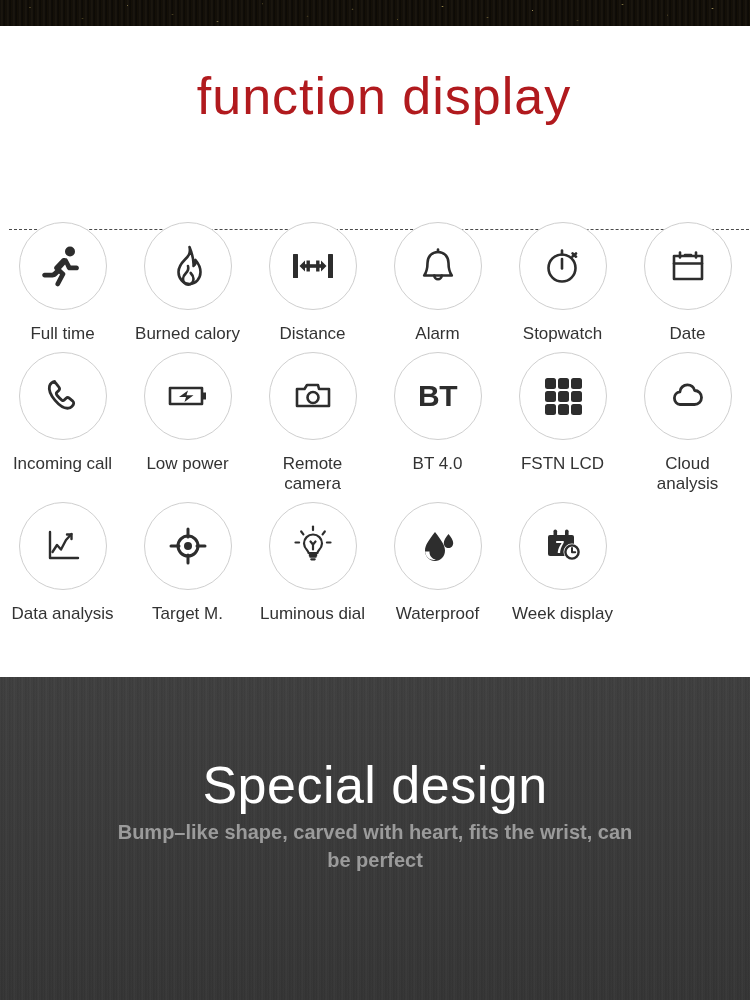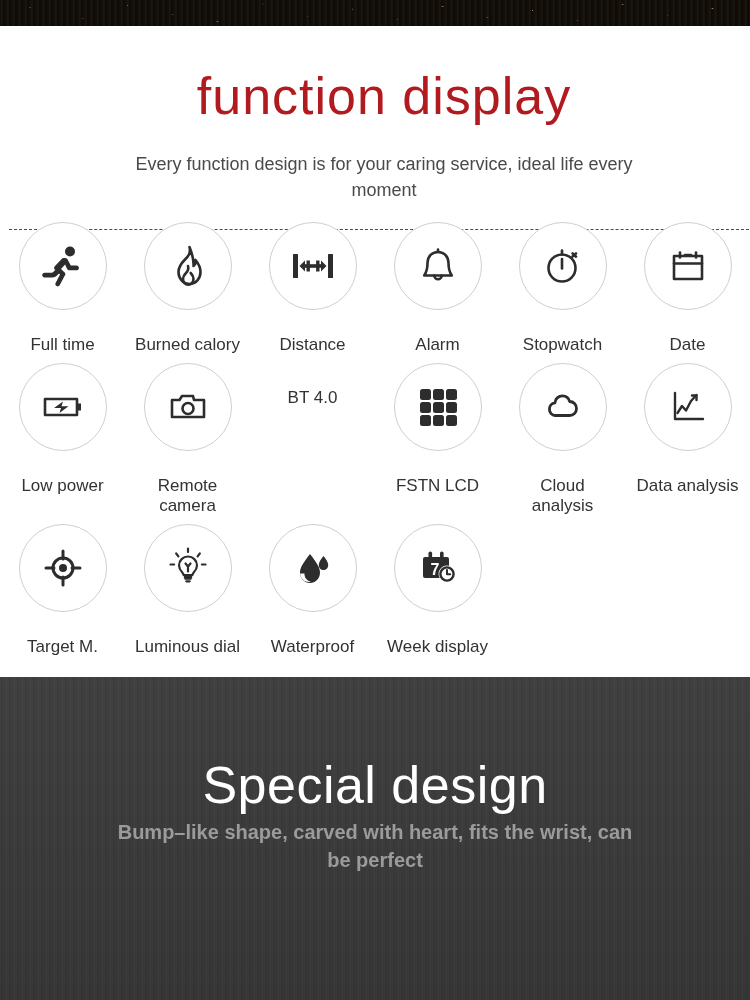--- a/index.html
+++ b/index.html
@@ -67,21 +67,21 @@
   }
   .feature .circle{
     width:88px;height:88px;border-radius:50%;
     border:1px solid #cfcfcf;
     display:flex;align-items:center;justify-content:center;
     background:#fff;
     box-sizing:border-box;
   }
   .feature .circle svg{display:block;}
   .feature .label{
-    margin-top:25px;
+    margin-top:14px;
     font-size:17px;color:#333333;font-weight:300;
     text-align:center;line-height:1.18;
     white-space:nowrap;
   }
   .feature .label.wrap{white-space:normal;width:110px;}
   .bt-text{
     font-size:30px;font-weight:700;color:#2d2d2d;
     letter-spacing:-0.5px;
     font-family:"Liberation Sans","DejaVu Sans",sans-serif;
   }
@@ -113,21 +113,20 @@
     font-size:20px;font-weight:700;color:#9b9b9b;line-height:1.42;
   }
 </style>
 </head>
 <body>
 
 <div class="top-texture"></div>
 
 <div class="header">
   <div class="page-title">function display</div>
-  <div class="page-subtitle">Every function design is for your caring service, ideal life every moment</div>
   <div class="divider"></div>
 </div>
 
 <div class="feature-grid">
 
   <div class="feature">
     <div class="circle">
       <span>
         <svg width="48" height="48" viewBox="0 0 48 48" fill="#2d2d2d">
           <circle cx="31" cy="9.5" r="5"></circle>
@@ -204,20 +203,30 @@
           <path d="M10 21.5h28"></path>
           <path d="M16 10.5v5"></path>
           <path d="M32 10.5v5"></path>
           <path d="M21 13h6"></path>
         </svg>
       </span>
     </div>
     <div class="label">Date</div>
   </div>
 
+  <div class="feature">
+    <div class="circle">
+      <span>
+        <svg width="48" height="48" viewBox="0 0 48 48" fill="none" stroke="#2d2d2d" stroke-width="2.8" stroke-linejoin="round" stroke-linecap="round">
+          <path d="M15.8 9.5c-2 0-4.7 2.2-5.3 4.6-.8 3.2.6 8.4 5.6 14.3 5 5.9 10.1 8.2 13.3 7.8 2.5-.3 5-2.7 5.3-4.7.2-1.2-.3-1.9-1.2-2.7l-3.3-2.7c-1.1-.9-2.2-.8-3.1.1l-1.9 1.9c-.7.7-1.5.7-2.4 0-1.6-1.3-3.2-2.9-4.6-4.6-1.2-1.5-1.2-2.3-.3-3.2l1.9-1.9c.9-.9 1-2 .2-3.1l-2.6-3.5c-.6-.9-1.3-1.4-2.4-1.3z"></path>
+        </svg>
+      </span>
+    </div>
+    <div class="label">Incoming call</div>
+  </div>
 
 
   <div class="feature">
     <div class="circle">
       <span>
         <svg width="50" height="48" viewBox="0 0 50 48" fill="none" stroke="#2d2d2d" stroke-width="2.6" stroke-linejoin="round">
           <rect x="7" y="16" width="32" height="16"></rect>
           <rect x="39" y="20.5" width="4" height="7" fill="#2d2d2d" stroke="none"></rect>
           <path d="M25 18.5l-9 6.5h7l-1.5 5 9-6.8h-7z" fill="#2d2d2d" stroke="none"></path>
         </svg>
@@ -232,20 +241,23 @@
         <svg width="48" height="48" viewBox="0 0 48 48" fill="none" stroke="#2d2d2d" stroke-width="2.6" stroke-linejoin="round" stroke-linecap="round">
           <path d="M8 17h7.5l2.5-4h11l1 4H40v17H8z"></path>
           <circle cx="24" cy="25.5" r="5.5"></circle>
         </svg>
       </span>
     </div>
     <div class="label wrap">Remote camera</div>
   </div>
 
   <div class="feature">
+    <div class="circle">
+      <span class="bt-text">BT</span>
+    </div>
     <div class="label">BT 4.0</div>
   </div>
 
   <div class="feature">
     <div class="circle">
       <span>
         <svg width="46" height="46" viewBox="0 0 46 46" fill="#2d2d2d">
           <rect x="5" y="5" width="11" height="11" rx="2.5"></rect>
           <rect x="18" y="5" width="11" height="11" rx="2.5"></rect>
           <rect x="31" y="5" width="11" height="11" rx="2.5"></rect>

